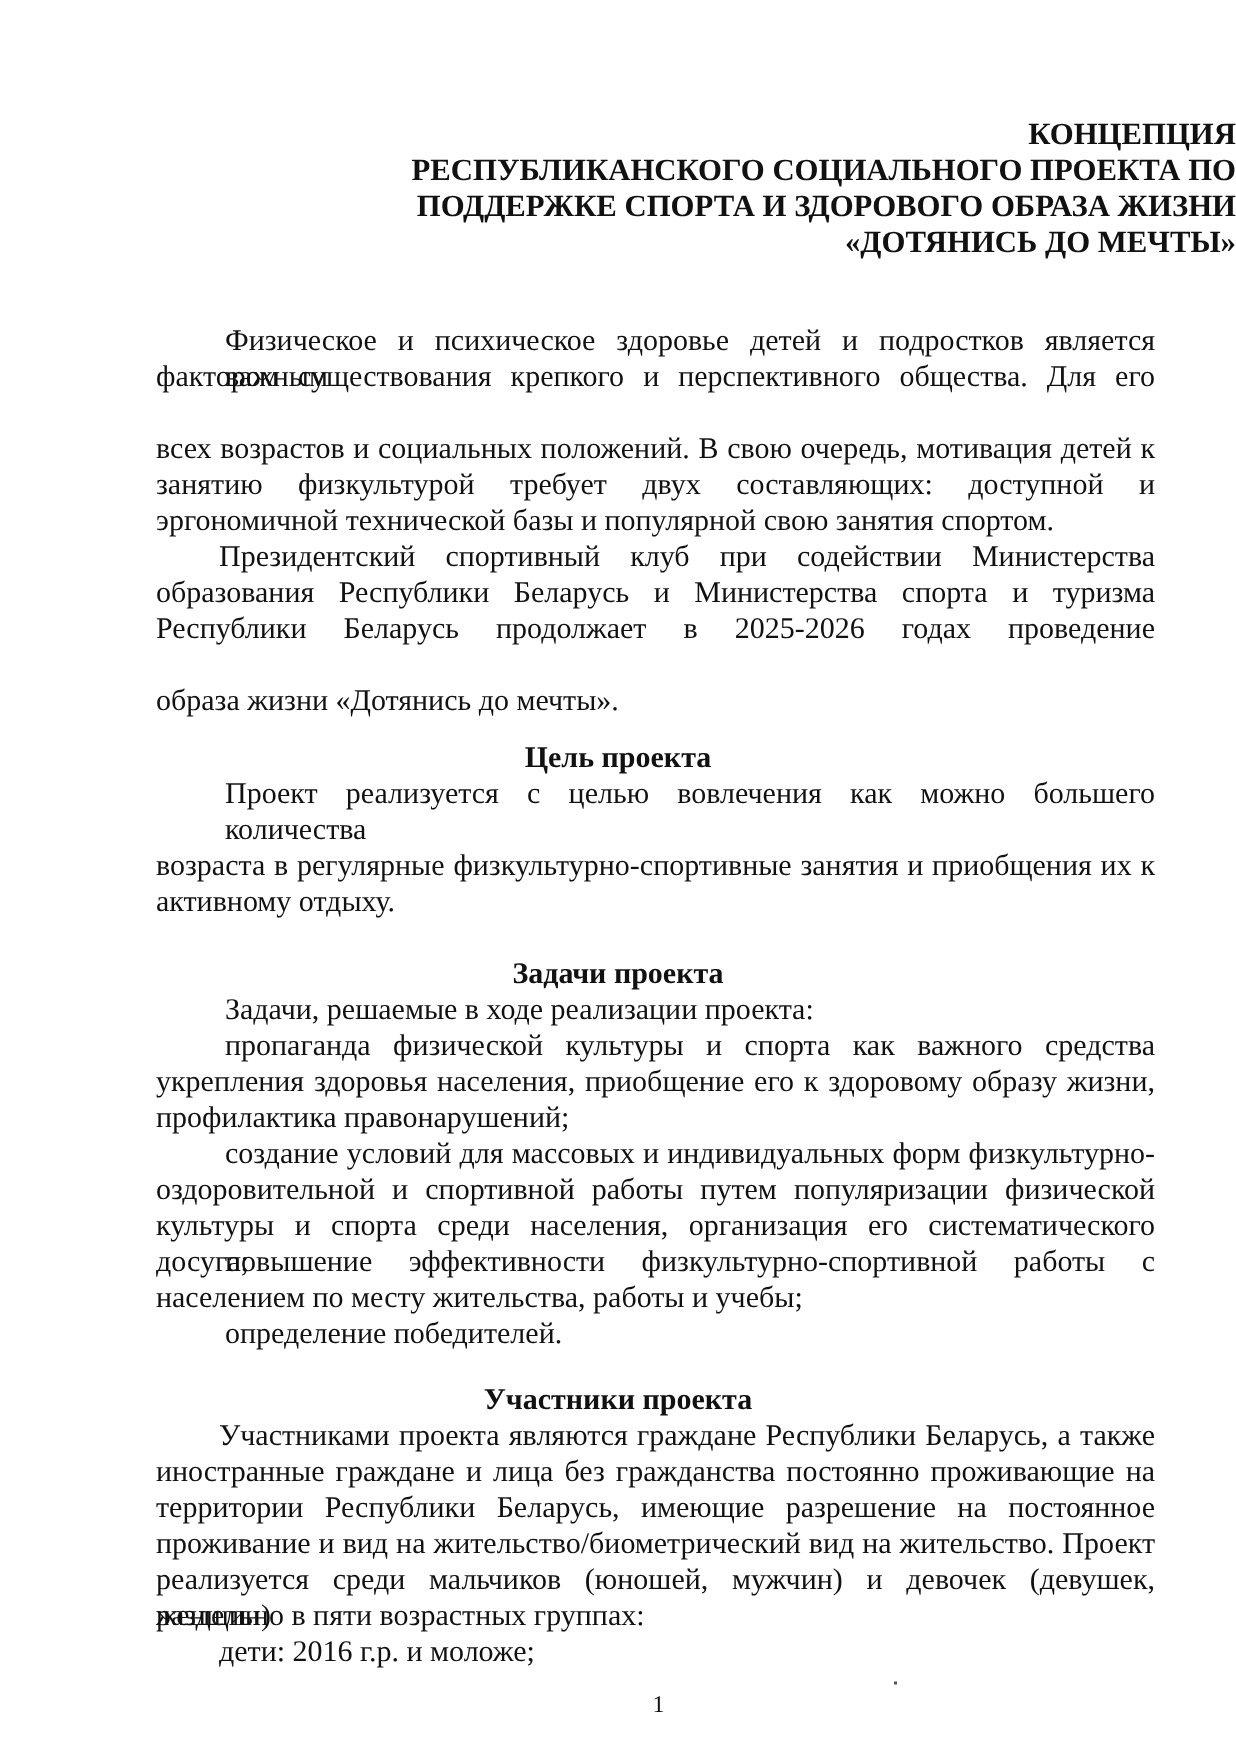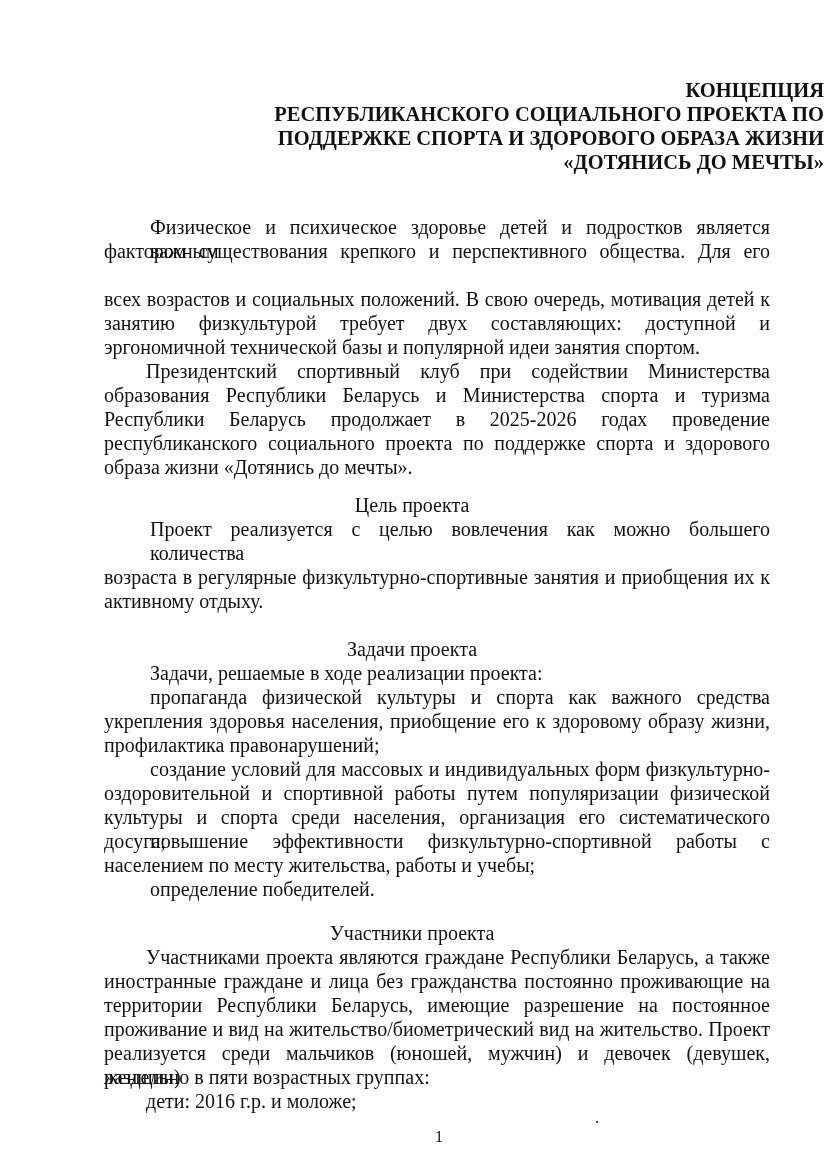--- a/index.html
+++ b/index.html
@@ -1,19 +1,19 @@
 <!DOCTYPE html>
 <html><head>
 <meta charset="utf-8">
 <style>
   html, body { margin: 0; padding: 0; background: #ffffff; }
   body { width: 824px; height: 1176px; position: relative; overflow: hidden; }
   .page { position: absolute; left: 0; top: 0; width: 824px; height: 1176px; background: #fff; color: #111; font-family: "Liberation Serif", "DejaVu Serif", serif; }
   .title { position: absolute; left: 0; width: 824px; text-align: right; font-weight: bold; font-size: 20.5px; line-height: 24px; }
-  .heading { position: absolute; left: 0; width: 824px; text-align: center; font-weight: normal; font-size: 20px; line-height: 24px; }
+  .heading { position: absolute; left: 0; width: 824px; text-align: center; font-weight: bold; font-size: 20px; line-height: 24px; }
   .line { position: absolute; left: 104px; width: 666px; font-size: 20px; line-height: 24px; white-space: nowrap; }
   .just { text-align: justify; text-align-last: justify; white-space: normal; }
   .ind { left: 150px; width: 620px; }
   .ind2 { left: 146px; width: 624px; }
   .pagenum { position: absolute; left: 435px; top: 1128px; font-size: 16px; line-height: 18px; }
   .speck { position: absolute; left: 596px; top: 1121px; width: 2px; height: 2px; background: #555; }
 </style>
 </head>
 <body>
 
@@ -21,26 +21,25 @@
 
   <div class="title" style="top:78px">КОНЦЕПЦИЯ</div>
   <div class="title" style="top:102px">РЕСПУБЛИКАНСКОГО СОЦИАЛЬНОГО ПРОЕКТА ПО</div>
   <div class="title" style="top:126px">ПОДДЕРЖКЕ СПОРТА И ЗДОРОВОГО ОБРАЗА ЖИЗНИ</div>
   <div class="title" style="top:150px">«ДОТЯНИСЬ ДО МЕЧТЫ»</div>
 
   <div class="line just ind" style="top:215px">Физическое и психическое здоровье детей и подростков является важным</div>
   <div class="line just" style="top:239px">фактором существования крепкого и перспективного общества. Для его</div>
   <div class="line just" style="top:311px">занятию физкультурой требует двух составляющих: доступной и</div>
   <div class="line just" style="top:287px">всех возрастов и социальных положений. В свою очередь, мотивация детей к</div>
-  <div class="line" style="top:335px">эргономичной технической базы и популярной идеи занятия спортом.</div>
+  <div class="line" style="top:335px">эргономичной технической базы и популярной свою занятия спортом.</div>
 
   <div class="line just ind2" style="top:359px">Президентский спортивный клуб при содействии Министерства</div>
   <div class="line just" style="top:383px">образования Республики Беларусь и Министерства спорта и туризма</div>
   <div class="line just" style="top:407px">Республики Беларусь продолжает в 2025-2026 годах проведение</div>
-  <div class="line just" style="top:431px">республиканского социального проекта по поддержке спорта и здорового</div>
   <div class="line" style="top:455px">образа жизни «Дотянись до мечты».</div>
 
   <div class="heading" style="top:493px">Цель проекта</div>
   <div class="line just ind" style="top:517px">Проект реализуется с целью вовлечения как можно большего количества</div>
   <div class="line just" style="top:565px">возраста в регулярные физкультурно-спортивные занятия и приобщения их к</div>
   <div class="line" style="top:589px">активному отдыху.</div>
 
   <div class="heading" style="top:637px">Задачи проекта</div>
   <div class="line" style="top:661px; left:150px">Задачи, решаемые в ходе реализации проекта:</div>
   <div class="line just ind" style="top:685px">пропаганда физической культуры и спорта как важного средства</div>

